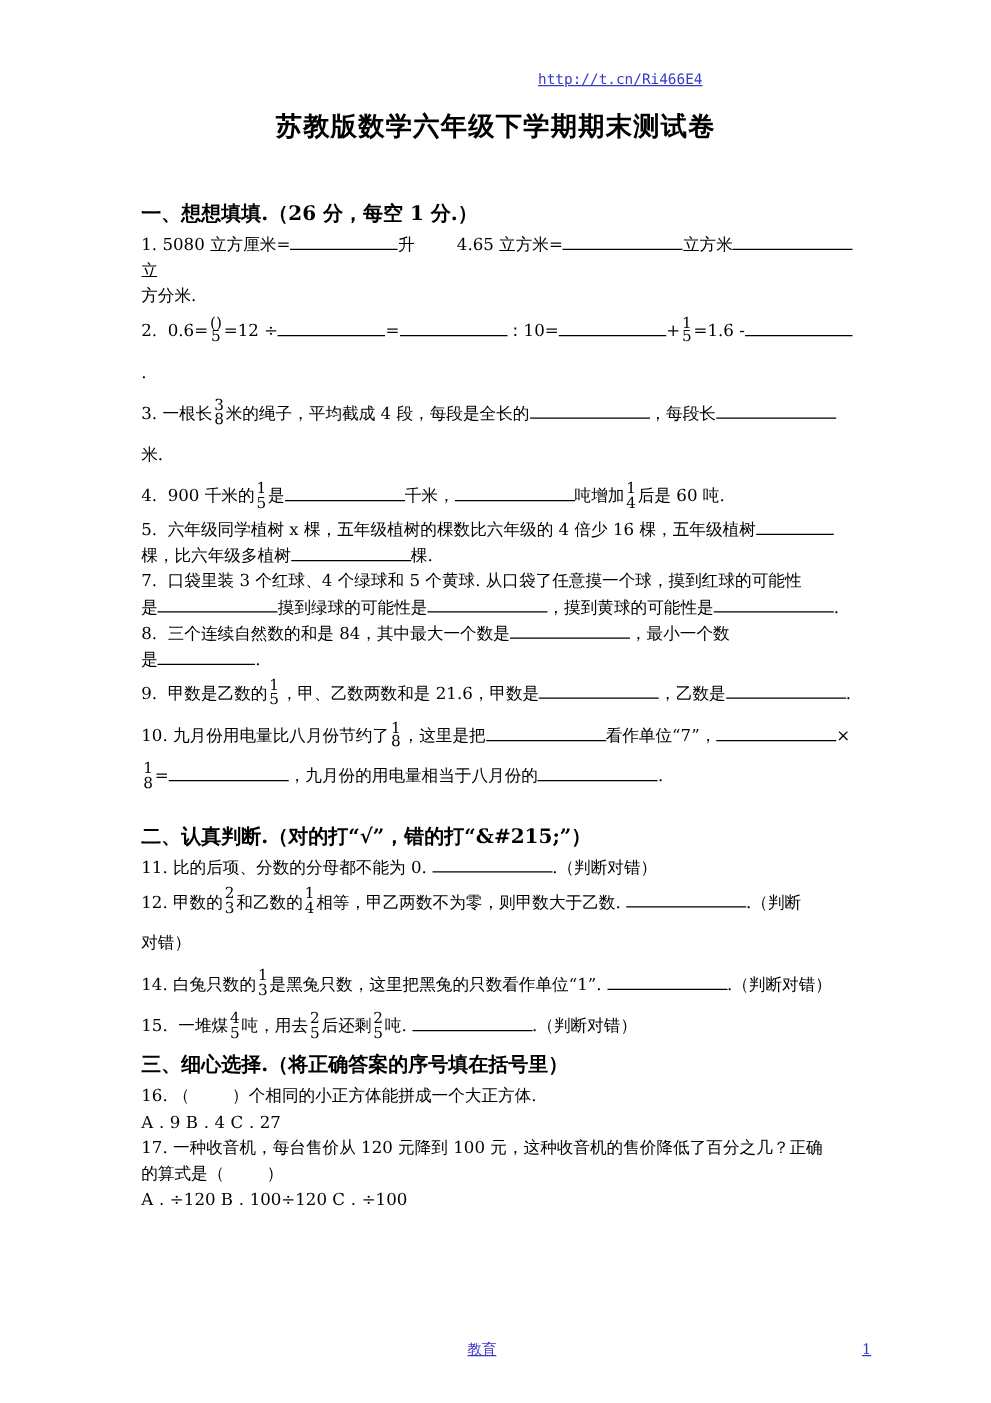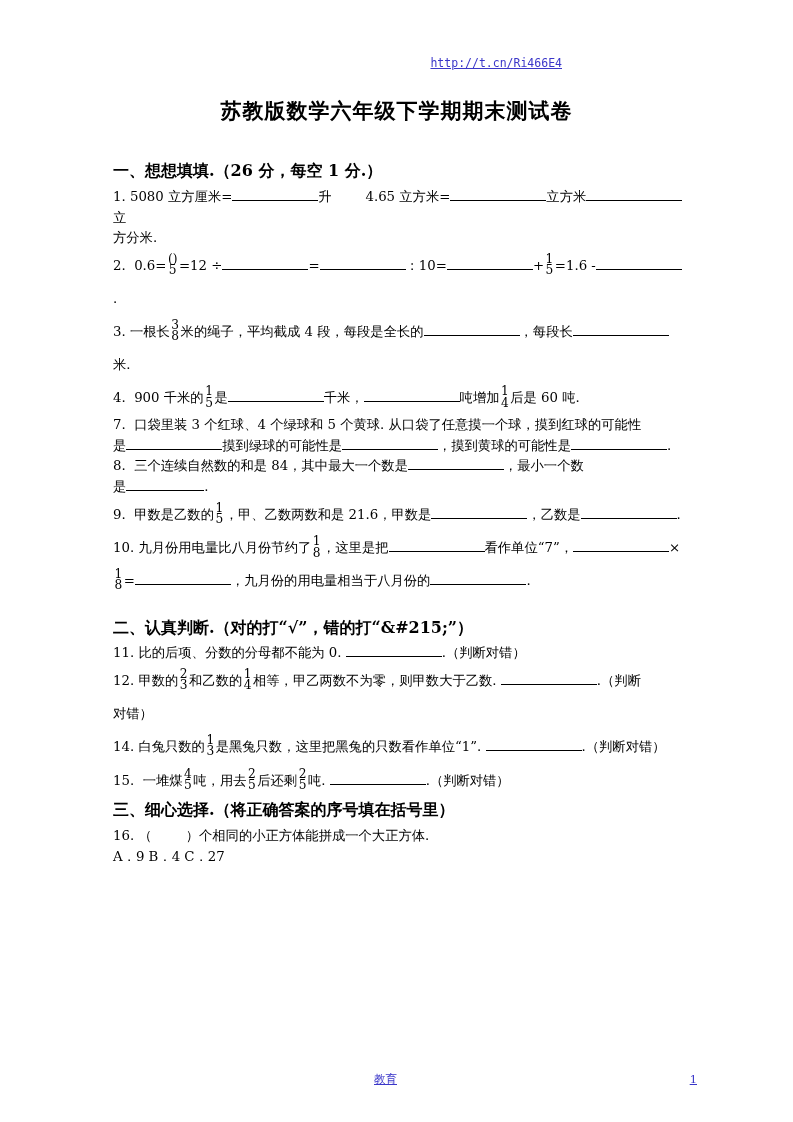--- a/index.html
+++ b/index.html
@@ -16,21 +16,21 @@
   
   .topbar { position:absolute; top:52px; right:96px; }
   .url {
     font-family:"DejaVu Sans Mono","Liberation Mono",monospace;
     font-size:11.5px; color:#3b37c9; text-decoration:underline;
     letter-spacing:0px; white-space:nowrap;
   }
 
   
   .doc-title {
-    position:absolute; top:97px; left:0; width:793px;
+    position:absolute; top:87px; left:0; width:793px;
     text-align:center; font-size:21px; font-weight:bold;
     letter-spacing:1px;
   }
 
   
   .content {
     position:absolute; left:113px; top:158px; width:572px;
     font-size:13.3px; line-height:1.62;
   }
 
@@ -107,20 +107,25 @@
     <div class="q tall">
       <span>3.</span>
       <span>一根长</span><span class="frac"><span class="n">3</span><span class="d">8</span></span><span>米的绳子，平均截成 4 段，每段是全长的</span><span class="blank b-xl"></span><span>，每段长</span><span class="blank b-xl"></span><span>米.</span>
     </div>
 
     <div class="q tall">
       <span>4.</span>&nbsp;
       <span>900 千米的</span><span class="frac"><span class="n">1</span><span class="d">5</span></span><span>是</span><span class="blank b-xl"></span><span>千米，</span><span class="blank b-xl"></span><span>吨增加</span><span class="frac"><span class="n">1</span><span class="d">4</span></span><span>后是 60 吨.</span>
     </div>
 
+    <div class="q tight">
+      <span>5.</span>&nbsp;
+      <span>六年级同学植树 x 棵，五年级植树的棵数比六年级的 4 倍少 16 棵，五年级植树</span><span class="blank b-sm"></span><br>
+      <span>棵，比六年级多植树</span><span class="blank b-xl"></span><span>棵.</span>
+    </div>
 
 
     <div class="q tight">
       <span>7.</span>&nbsp;
       <span>口袋里装 3 个红球、4 个绿球和 5 个黄球.  从口袋了任意摸一个球，摸到红球的可能性</span><br>
       <span>是</span><span class="blank b-xl"></span><span>摸到绿球的可能性是</span><span class="blank b-xl"></span><span>，摸到黄球的可能性是</span><span class="blank b-xl"></span><span>.</span>
     </div>
 
     <div class="q tight">
       <span>8.</span>&nbsp;
@@ -164,20 +169,26 @@
     </div>
 
     <div class="sec-head gap2">三、细心选择.（将正确答案的序号填在括号里）</div>
 
     <div class="q tight">
       <span>16.</span>
       <span>（</span><span class="blank" style="width:34px;border-bottom:none;"></span><span>）个相同的小正方体能拼成一个大正方体.</span><br>
       <span>A．9    B．4    C．27</span>
     </div>
 
+    <div class="q tight">
+      <span>17.</span>
+      <span>一种收音机，每台售价从 120 元降到 100 元，这种收音机的售价降低了百分之几？正确</span><br>
+      <span>的算式是（</span><span class="blank" style="width:34px;border-bottom:none;"></span><span>）</span><br>
+      <span>A．÷120      B．100÷120 C．÷100</span>
+    </div>
 
   </div>
 
   <div class="footer">
     <a class="footer-link" href="#">教育</a>
     <a class="footer-page" href="#">1</a>
   </div>
 
 </div>
 

